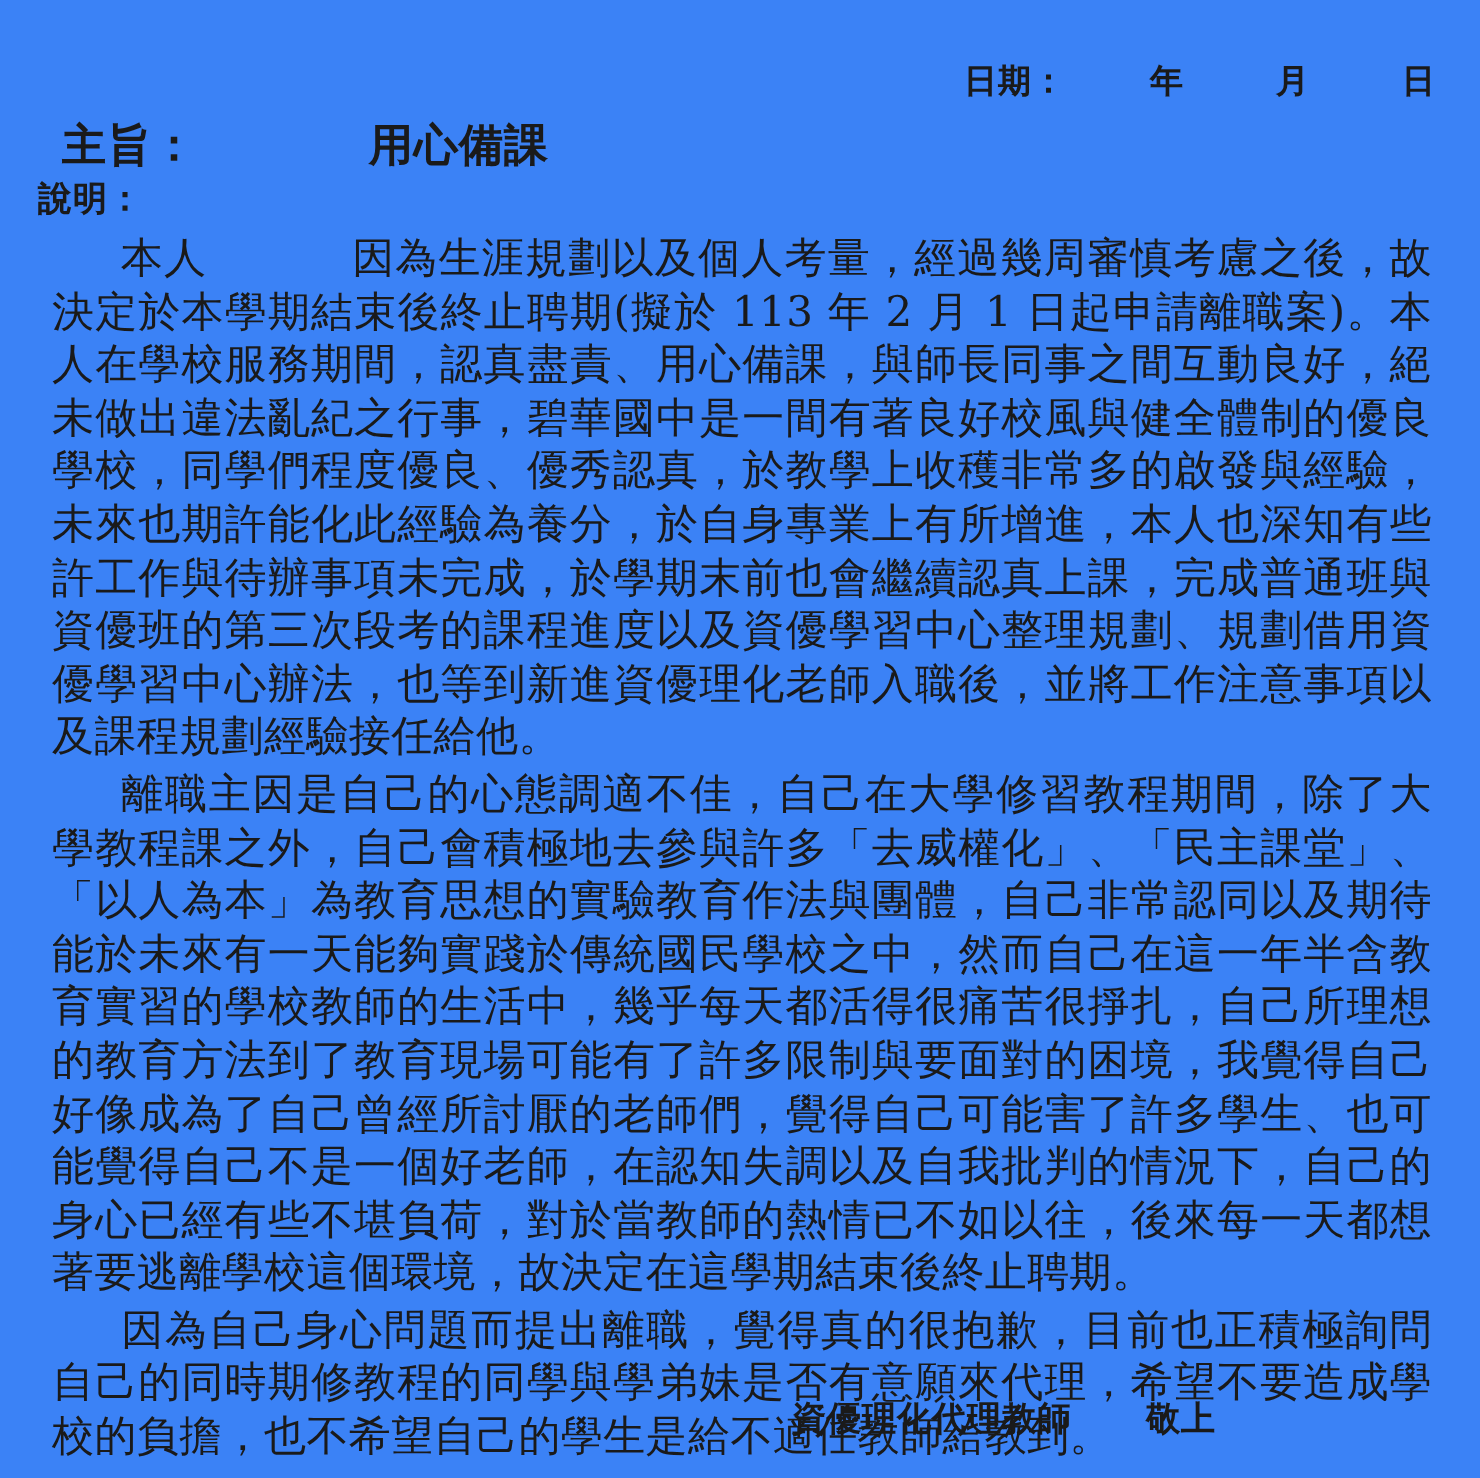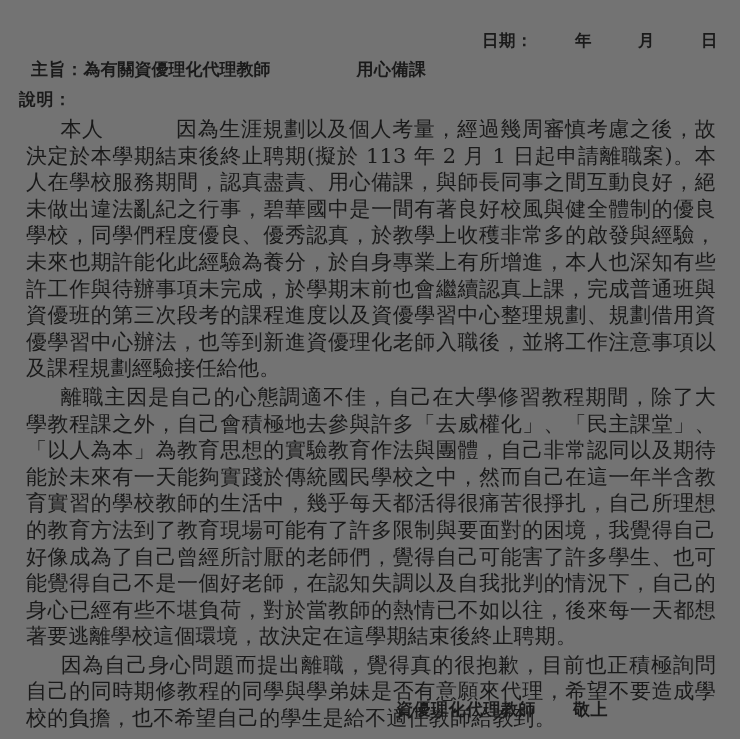--- a/index.html
+++ b/index.html
@@ -9,21 +9,21 @@
     background: #ffffff;
   }
   body {
     font-family: "DejaVu Serif", "Liberation Serif", serif;
     color: #1a1a1a;
   }
   .page {
     position: relative;
     width: 740px;
     height: 739px;
-    background: #737373;
+    background: #3b82f6;
     box-sizing: border-box;
     padding: 0;
     overflow: hidden;
   }
 
   
   .date-row {
     position: absolute;
     top: 30px;
     right: 22px;
@@ -43,21 +43,21 @@
   }
 
   
   .subject-row {
     position: absolute;
     top: 58px;
     left: 31px;
     display: flex;
     align-items: flex-end;
     font-weight: 700;
-    font-size: 17px;
+    font-size: 22px;
     white-space: nowrap;
   }
   .subject-label { letter-spacing: 0.5px; }
   .name-blank {
     display: inline-block;
     width: 86px;
   }
   .subject-tail { letter-spacing: 0.5px; }
 
   .explain-row {
@@ -125,21 +125,20 @@
     <span class="date-blank"></span>
     <span class="date-unit">年</span>
     <span class="date-blank"></span>
     <span class="date-unit">月</span>
     <span class="date-blank"></span>
     <span class="date-unit">日</span>
   </div>
 
   <div class="subject-row">
     <span class="subject-label">主旨：</span>
-    <span>為有關資優理化代理教師</span>
     <span class="name-blank"></span>
     <span class="subject-tail">用心備課</span>
   </div>
 
   <div class="explain-row">說明：</div>
 
   <div class="body-block">
 
     <p class="para">
       <span class="indent"></span><span>本人</span><span class="inline-blank"></span><span>因為生涯規劃以及個人考量，經過幾周審慎考慮之後，故決定於本學期結束後終止聘期(擬於 113 年 2 月 1 日起申請離職案)。本人在學校服務期間，認真盡責、用心備課，與師長同事之間互動良好，絕未做出違法亂紀之行事，碧華國中是一間有著良好校風與健全體制的優良學校，同學們程度優良、優秀認真，於教學上收穫非常多的啟發與經驗，未來也期許能化此經驗為養分，於自身專業上有所增進，本人也深知有些許工作與待辦事項未完成，於學期末前也會繼續認真上課，完成普通班與資優班的第三次段考的課程進度以及資優學習中心整理規劃、規劃借用資優學習中心辦法，也等到新進資優理化老師入職後，並將工作注意事項以及課程規劃經驗接任給他。</span>

